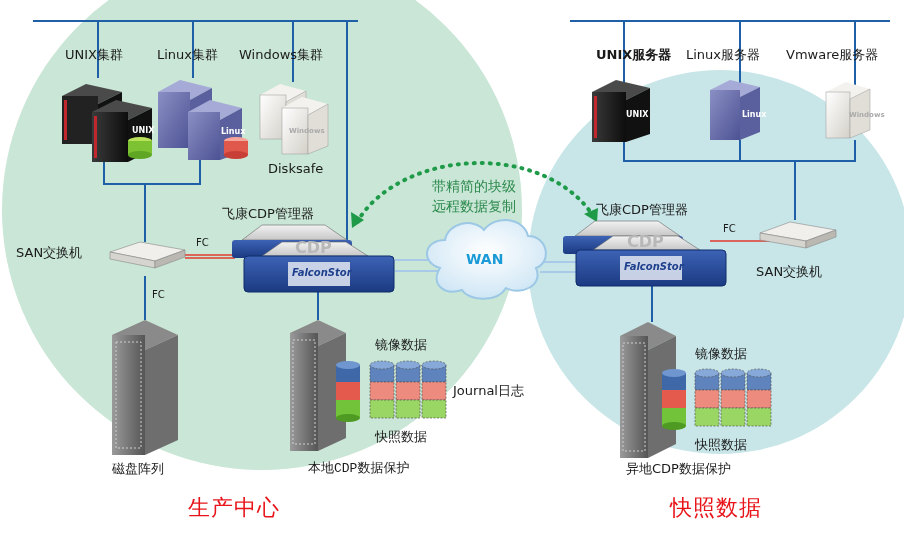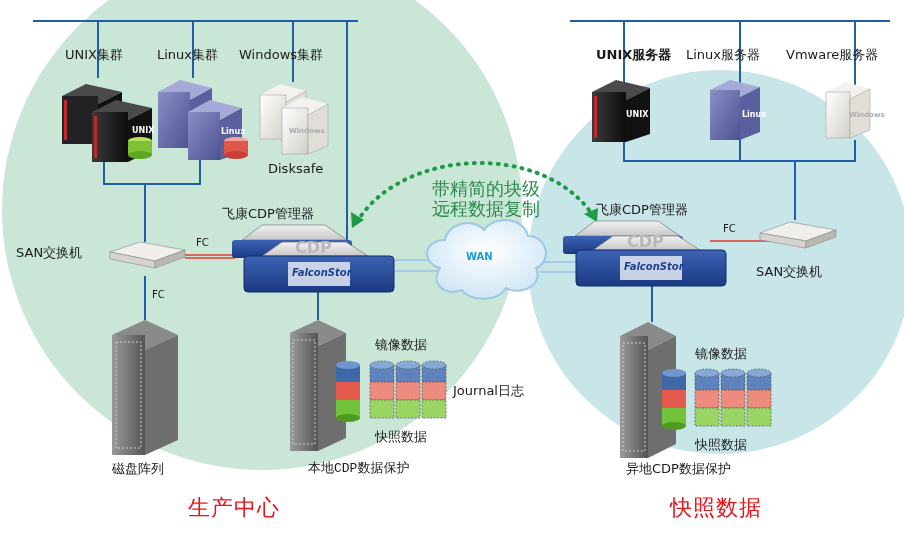--- a/index.html
+++ b/index.html
@@ -2,22 +2,22 @@
 <html><head>
 <meta charset="utf-8">
 <style>
   html, body { margin: 0; padding: 0; background: #ffffff; }
   body { width: 904px; height: 536px; position: relative; overflow: hidden;
          font-family: "DejaVu Sans", "Liberation Sans", sans-serif; }
   #diagram { position: absolute; left: 0; top: 0; }
   .lbl { position: absolute; font-size: 13px; color: #1a1a1a; white-space: nowrap; line-height: 1; }
   .lbl-sm { font-size: 10px; }
   .lbl-red { color: #e8141a; font-size: 22px; letter-spacing: 1px; }
-  .lbl-green { color: #2d8a4e; font-size: 18px; line-height: 1.2; text-align: center; }
-  .lbl-wan { color: #1a9ad6; font-weight: bold; font-size: 10px; }
+  .lbl-green { color: #2d8a4e; font-size: 14px; line-height: 1.2; text-align: center; }
+  .lbl-wan { color: #1a9ad6; font-weight: bold; font-size: 14px; }
 </style>
 </head>
 <body>
 
 <svg id="diagram" width="904" height="536" viewBox="0 0 904 536" xmlns="http://www.w3.org/2000/svg">
   <defs>
     <linearGradient id="gBlack" x1="0" y1="0" x2="1" y2="0">
       <stop offset="0" stop-color="#3a3a3a"></stop>
         <stop offset="1" stop-color="#0d0d0d"></stop>
     </linearGradient>

